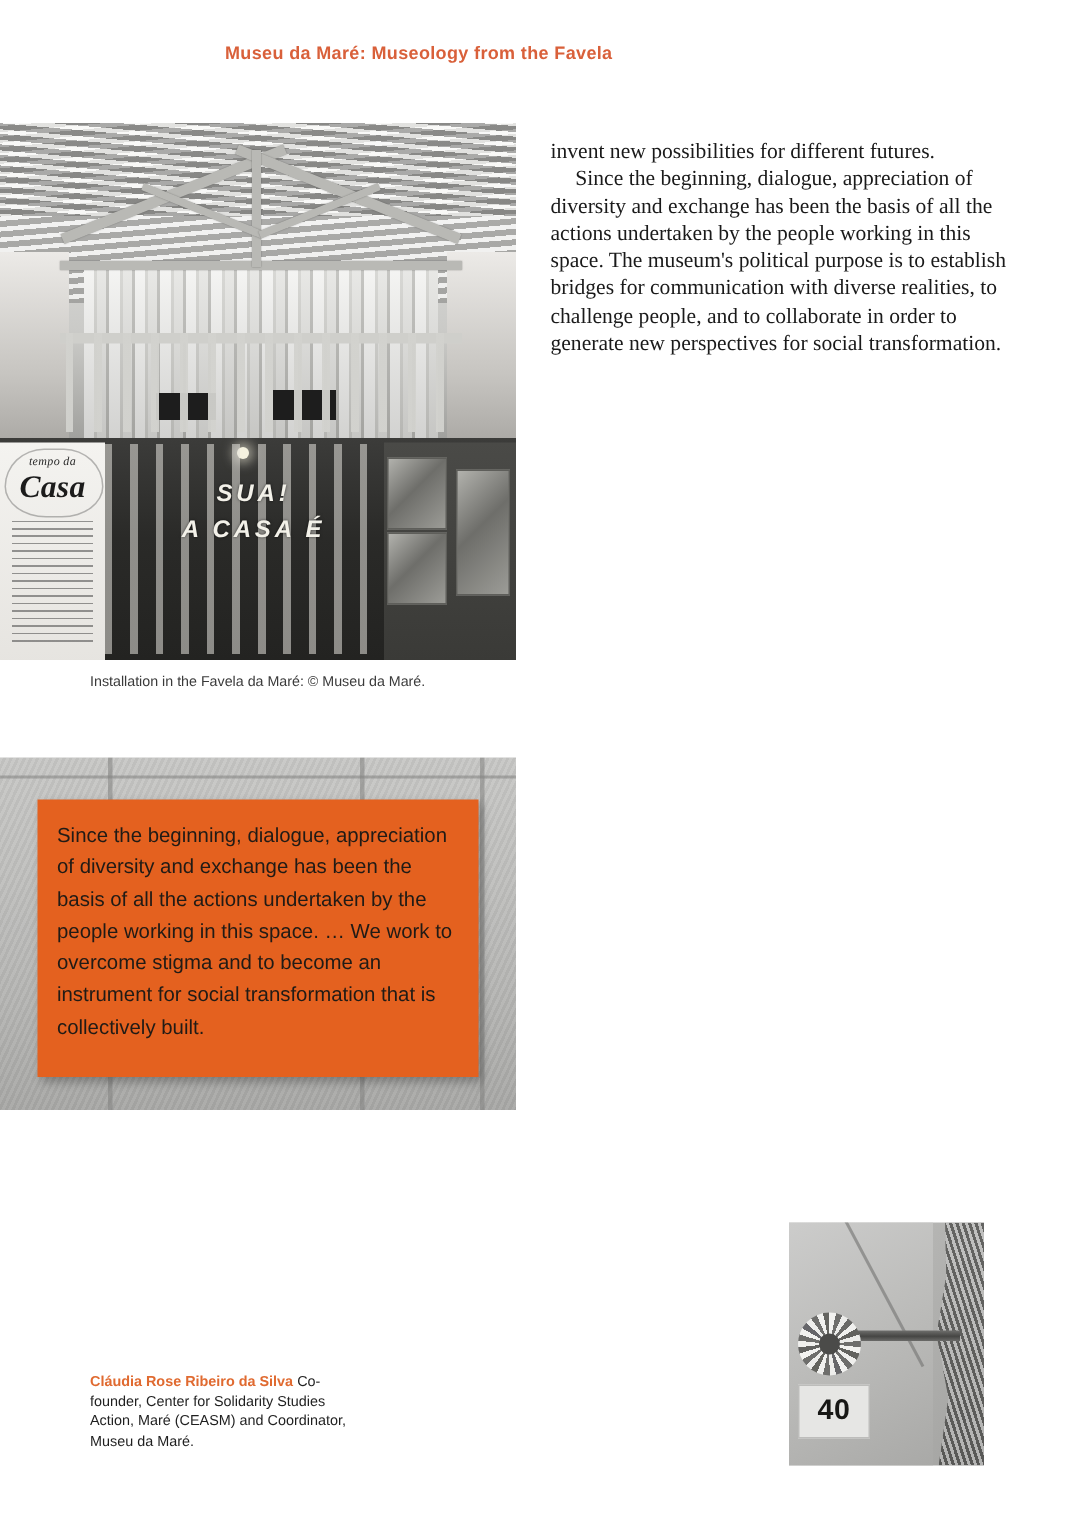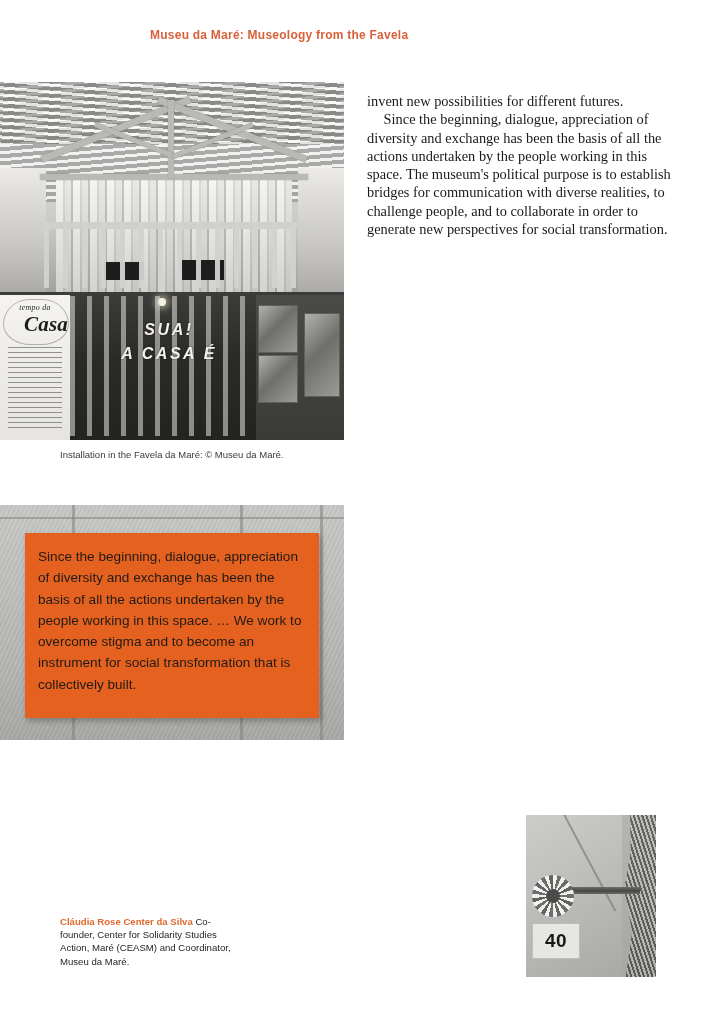--- a/index.html
+++ b/index.html
@@ -153,21 +153,21 @@
   .info-panel {
     position:absolute; left:0; top:213px; width:70px; height:148px;
     background: linear-gradient(180deg,#f4f3f0,#e6e4e0);
   }
   .info-panel .tempo {
     position:absolute; left:6px; top:8px; width:58px; text-align:center;
     font-family:"Liberation Serif", serif; font-style:italic;
     font-size:8px; color:#2b2b2b; letter-spacing:.03em;
   }
   .info-panel .casa {
-    position:absolute; left:2px; top:17px; width:66px; text-align:right;
+    position:absolute; left:2px; top:17px; width:66px; text-align:center;
     font-family:"Liberation Serif", serif; font-style:italic; font-weight:bold;
     font-size:21px; color:#1c1c1c; letter-spacing:.01em;
   }
   .info-panel .tiny-lines {
     position:absolute; left:8px; top:52px; width:54px; height:84px;
     background: repeating-linear-gradient(180deg,
       rgba(70,70,70,.55) 0px, rgba(70,70,70,.55) 1px,
       rgba(0,0,0,0) 1px, rgba(0,0,0,0) 5px);
   }
   .info-panel .scallop {
@@ -352,21 +352,21 @@
   <div class="wall-seam h1"></div>
   <div class="wall-seam v1"></div>
   <div class="wall-seam v2"></div>
   <div class="wall-seam v3"></div>
   <div id="quote-panel">
     <div id="quote-text">Since the beginning, dialogue, appreciation of diversity and exchange has been the basis of all the actions undertaken by the people working in this space. … We work to overcome stigma and to become an instrument for social transformation that is collectively built.</div>
   </div>
 </div>
 
 <div id="attribution">
-  <span class="name">Cláudia Rose Center da Silva</span><span> Co-founder, Center for Solidarity Studies Action, Maré (CEASM) and Coordinator, Museu da Maré.</span>
+  <span class="name">Cláudia Rose Ribeiro da Silva</span><span> Co-founder, Center for Solidarity Studies Action, Maré (CEASM) and Coordinator, Museu da Maré.</span>
 </div>
 
 <div id="figure-detail">
   <div class="detail-wall"></div>
   <div class="detail-crack"></div>
   <div class="detail-rough"></div>
   <div class="detail-rod"></div>
   <div class="detail-fan"></div>
   <div class="detail-label">
     <span>40</span>

